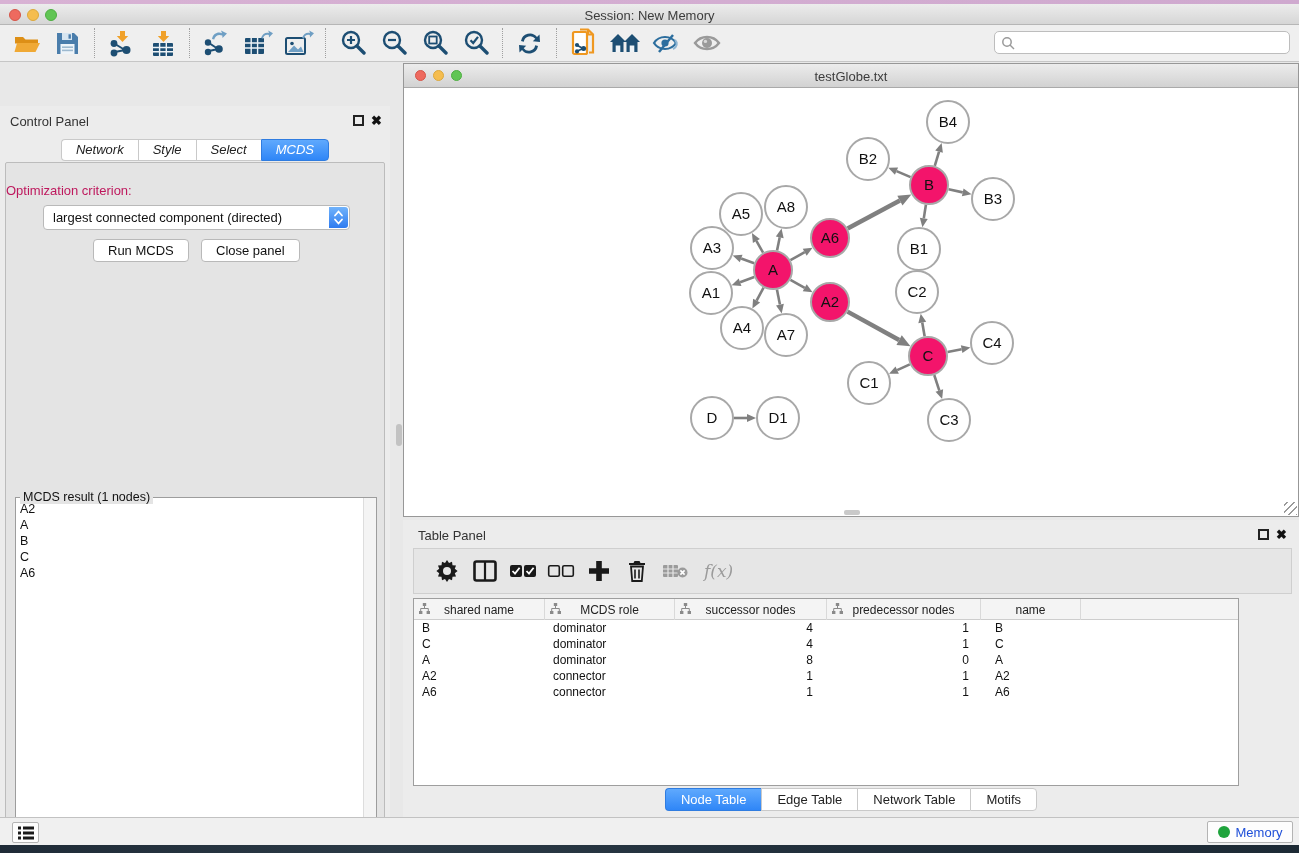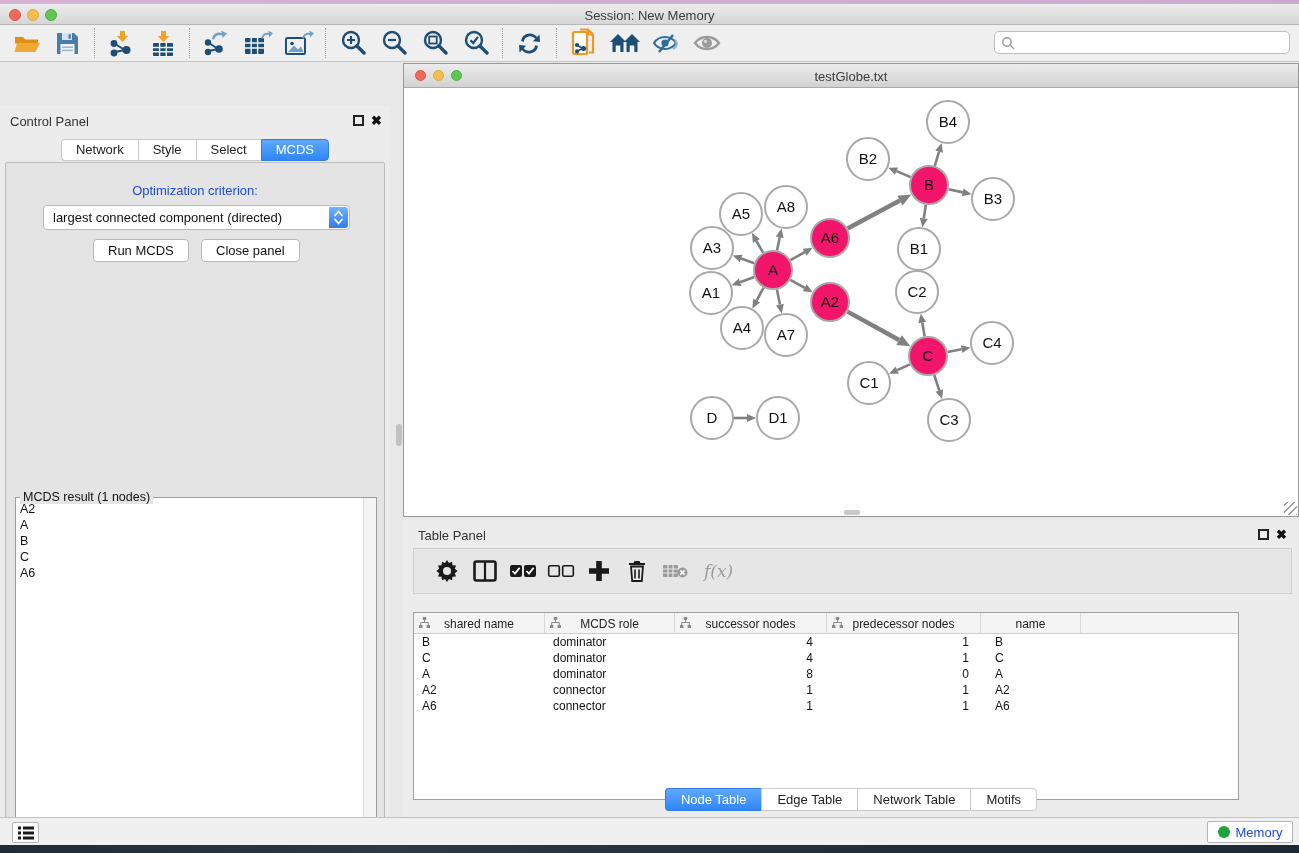--- a/index.html
+++ b/index.html
@@ -29,27 +29,27 @@
 
   
   #control-panel { left:0; top:62px; width:390px; height:755px; background:#ececec;margin-top:44px; }
   .panel-header { position:relative; height:30px; }
   .panel-title { position:absolute; left:10px; top:8px; font-size:13px; color:#333; }
   .float-icon { position:absolute; width:11px; height:11px; border:2px solid #222; top:9px; }
   .close-icon { position:absolute; top:7px; font-size:13px; font-weight:bold; color:#111; }
   #cp-float { right:26px; } #cp-close { right:8px; }
 
   #cp-tabs { position:absolute; left:0; top:33px; width:390px; display:flex; justify-content:center; }
-  .cp-tab { height:22px; padding:0 14px; background:#fff; border:1px solid #c9c9c9; border-right:none; font-size:13px; line-height:20px; color:#222; }
+  .cp-tab { height:22px; padding:0 14px; background:#fff; border:1px solid #c9c9c9; border-right:none; font-size:13px; line-height:20px; color:#222;font-style:italic; }
   .cp-tab:first-child { border-radius:4px 0 0 4px; }
   .cp-tab:last-child  { border-radius:0 4px 4px 0; border-right:1px solid #c9c9c9; }
   .cp-tab.active { background:linear-gradient(#5fa9fd,#2f86f7); color:#fff; border-color:#2f7ce0; }
 
   #cp-body { position:absolute; left:5px; top:56px; width:380px; height:685px; background:#e4e4e4; border:1px solid #bcbcbc; border-radius:2px; }
-  #opt-label { position:absolute; left:0; top:20px; width:100%; text-align:center; font-size:13px; color:#1d4ed8; }
+  #opt-label { position:absolute; left:0; top:20px; width:100%; font-size:13px; color:#be185d; }
   #opt-select { position:absolute; left:37px; top:42px; width:307px; height:25px; background:#fff; border:1px solid #b9b9b9; border-radius:4px; font-size:13px; line-height:23px; padding-left:9px; color:#111; }
   #opt-stepper { position:absolute; right:1px; top:1px; width:19px; height:21px; border-radius:0 3px 3px 0; background:linear-gradient(#71b3fb,#2e7bf0); }
   #opt-stepper svg { display:block; margin:2px auto; }
   .cp-btn { position:absolute; top:76px; height:23px; background:#fff; border:1px solid #b9b9b9; border-radius:4px; font-size:13px; color:#111; padding:0 14px; }
   #run-btn { left:87px; } #closep-btn { left:195px; }
 
   #mcds-fieldset { position:absolute; left:9px; top:334px; width:362px; height:344px; border:1px solid #9d9d9d; background:#fff; }
   #mcds-legend { position:absolute; top:-8px; left:4px; background:#e4e4e4; padding:0 3px; font-size:12.5px; color:#111; }
   #mcds-list { position:absolute; left:0; top:0; right:13px; bottom:0; overflow:hidden; padding:3px 0 0 4px; }
   .mcds-item { font-size:12.5px; line-height:16px; color:#111; }
@@ -68,21 +68,21 @@
      background:repeating-linear-gradient(135deg, transparent 0 2px, #9a9a9a 2px 3px, transparent 3px 5px); }
   #nw-hscroll { position:absolute; left:440px; bottom:1px; width:16px; height:5px; background:#c9c9c9; border-radius:2px; }
 
   
   #table-panel { left:403px; top:520px; width:896px; height:297px; background:#ececec; }
   #tp-float { right:30px; } #tp-close { right:12px; }
   #tp-toolbar { position:absolute; left:10px; top:28px; width:879px; height:46px; background:#e6e6e6; border:1px solid #cfcfcf; display:flex; align-items:center; padding-left:14px; }
   .tp-ico { width:38px; height:34px; display:flex; align-items:center; justify-content:center; border:none; background:transparent; }
   #fx-label { font-family:"DejaVu Serif", serif; font-style:italic; font-size:17px; color:#9b9b9b; margin-left:10px; }
 
-  #tp-table { position:absolute; left:10px; top:78px; width:826px; height:188px; background:#fff; border:1px solid #9e9e9e; overflow:hidden;margin-top:14px; }
+  #tp-table { position:absolute; left:10px; top:78px; width:826px; height:188px; background:#fff; border:1px solid #9e9e9e; overflow:hidden; }
   #tp-header { display:flex; height:21px; background:#f4f4f4; border-bottom:1px solid #cdcdcd; }
   .th { position:relative; height:21px; border-right:1px solid #d9d9d9; font-size:12px; color:#222; display:flex; align-items:center; justify-content:center; }
   .th .tree-ico { position:absolute; left:5px; top:4px; }
   .tr { display:flex; height:16px; }
   .td { font-size:12px; line-height:16px; color:#111; white-space:nowrap; overflow:hidden; }
 
   #tp-tabs { position:absolute; left:0; top:268px; width:896px; display:flex; justify-content:center; }
   .tp-tab { height:23px; padding:0 15px; background:#fff; border:1px solid #c9c9c9; border-right:none; font-size:13px; line-height:21px; color:#222; }
   .tp-tab:first-child { border-radius:4px 0 0 4px; }
   .tp-tab:last-child  { border-radius:0 4px 4px 0; border-right:1px solid #c9c9c9; }

